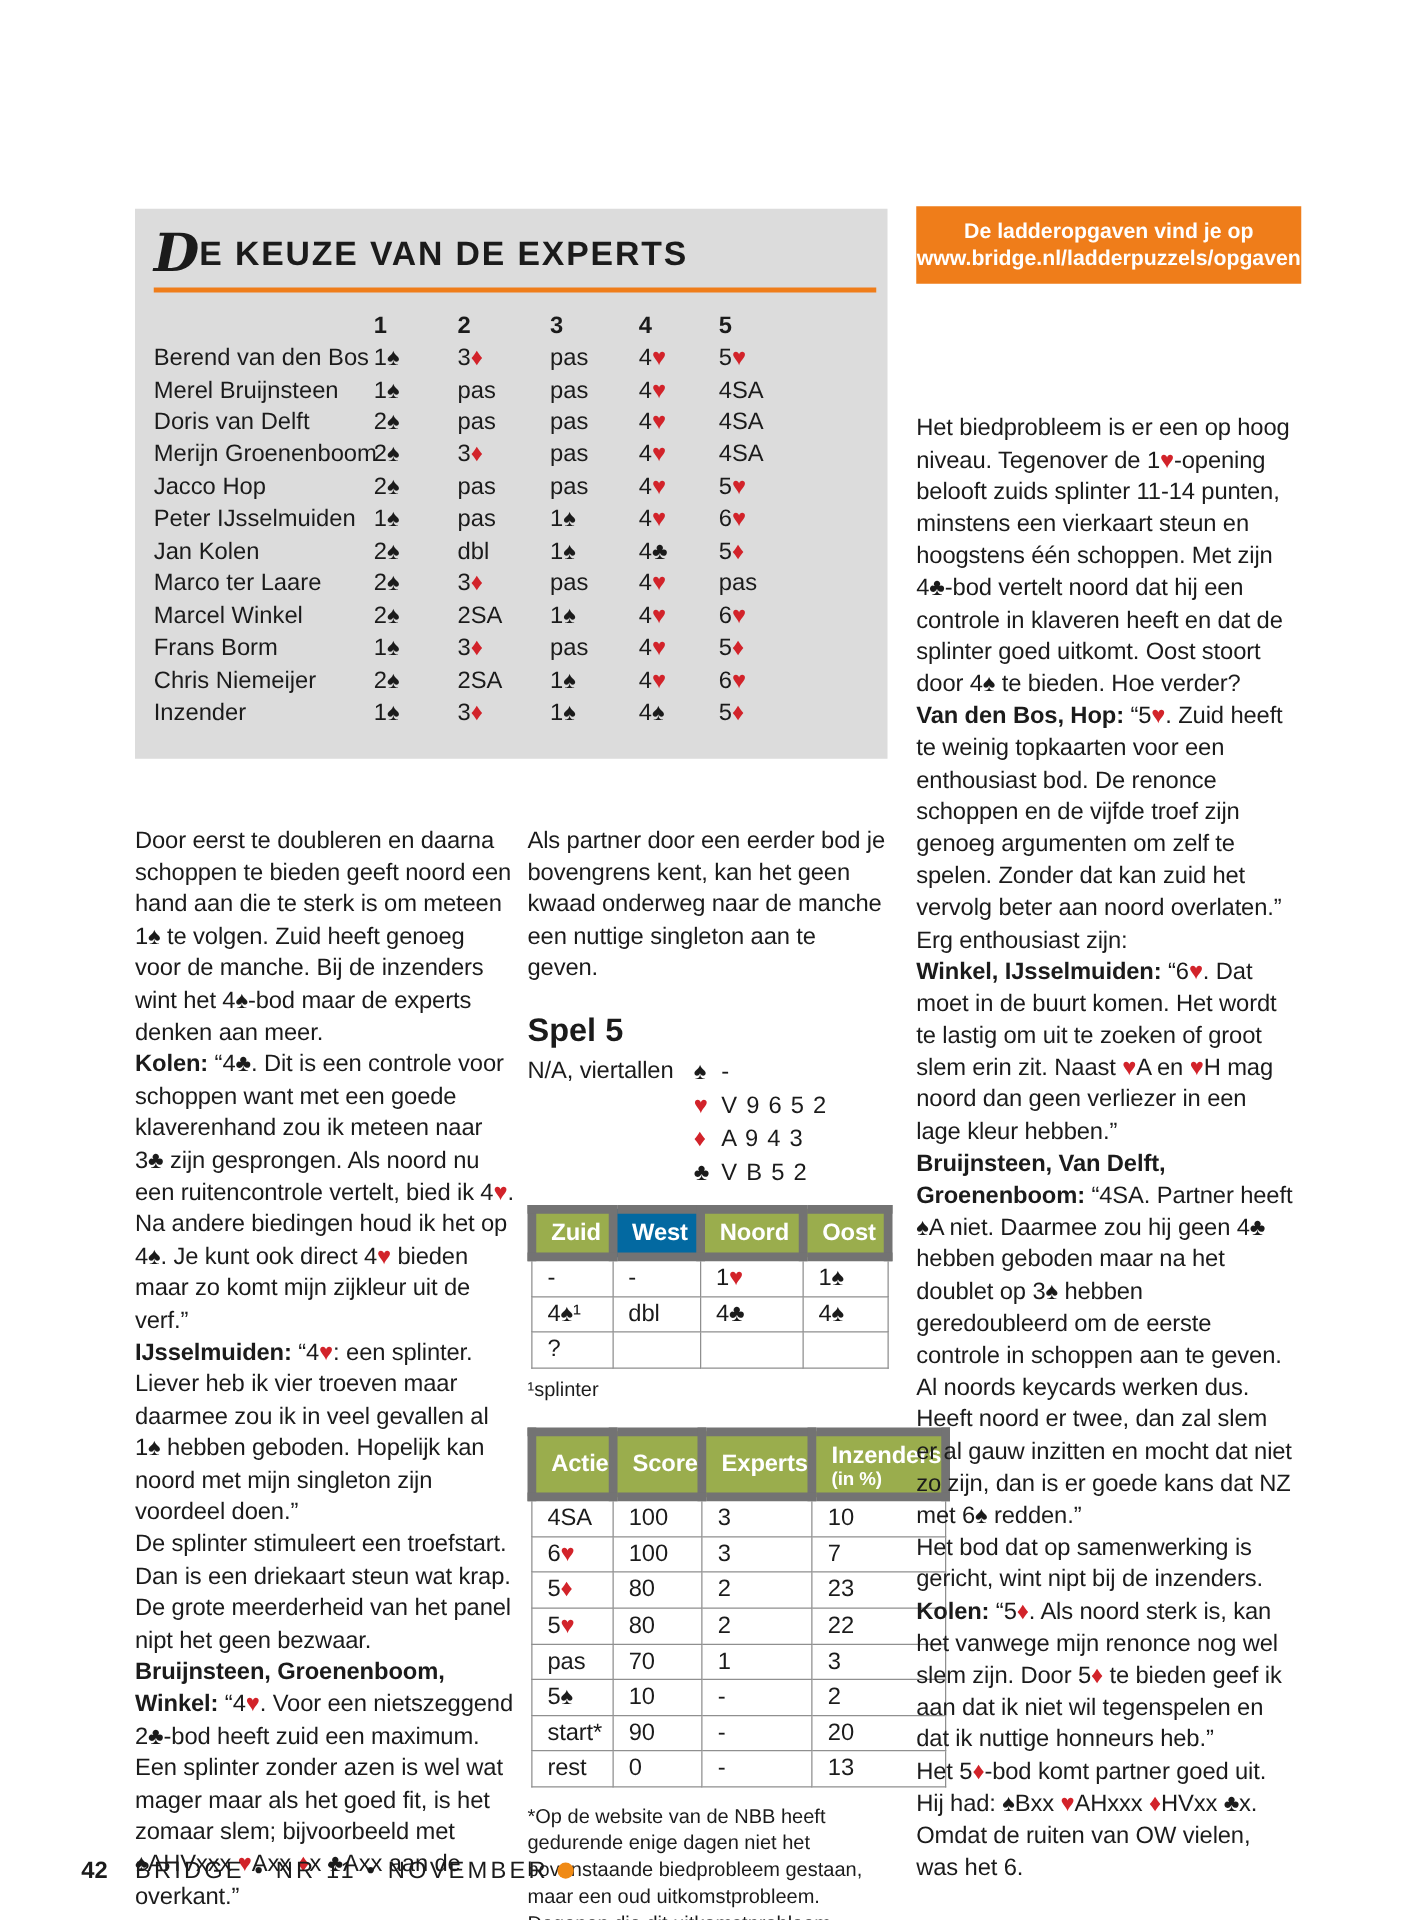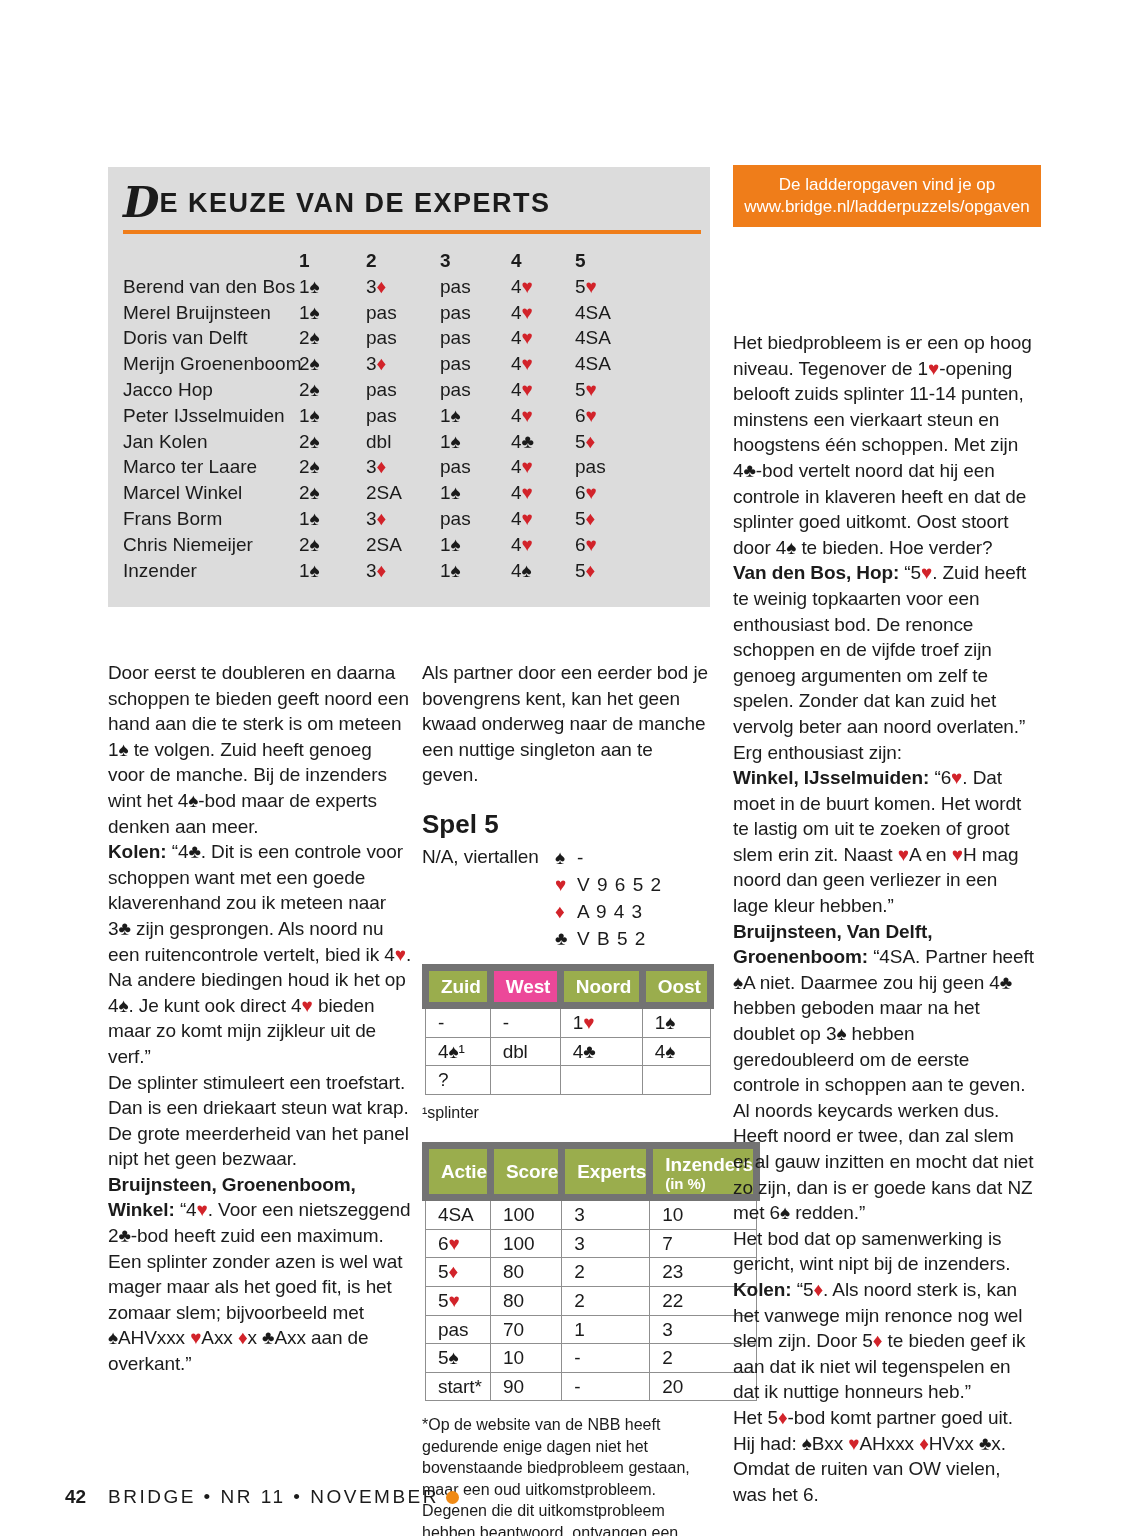--- a/index.html
+++ b/index.html
@@ -20,21 +20,21 @@
   .title-rest{
     font-weight:bold;font-size:27px;text-transform:uppercase;letter-spacing:1.5px;
   }
   .orange-rule{height:4px;margin-top:5px;width:578px;}
   .experts-table{margin-top:14px;font-size:19px;}
   .et-row{display:grid;grid-template-columns:176px 67px 74px 71px 64px auto;height:25.8px;line-height:25.8px;white-space:nowrap;}
   .et-colhead{font-weight:bold;}
   
   .ladder-box{
     position:absolute;left:733px;top:165px;width:308px;height:62px;
-    color:#ffffff;font-weight:normal;font-size:17px;text-align:center;
+    color:#ffffff;font-weight:bold;font-size:17px;text-align:center;
     display:flex;flex-direction:column;justify-content:center;line-height:22px;
   }
   
   .col{position:absolute;font-size:19px;line-height:25.6px;letter-spacing:-0.1px;}
   .col p{margin:0;}
   .col1{left:108px;top:660px;width:304px;}
   .col2{left:422px;top:660px;width:292px;}
   .col3{left:733px;top:330px;width:302px;}
   .rs{color:#d2232a;}
   b{font-weight:bold;}
@@ -185,20 +185,21 @@
   </div>
 
   <div class="ladder-box" style="background: rgb(239, 125, 26);">
     <div>De ladderopgaven vind je op</div>
     <div>www.bridge.nl/ladderpuzzels/opgaven</div>
   </div>
 
   <div class="col col1">
       <p>Door eerst te doubleren en daarna schoppen te bieden geeft noord een hand aan die te sterk is om meteen 1♠ te volgen. Zuid heeft genoeg voor de manche. Bij de inzenders wint het 4♠-bod maar de experts denken aan meer.</p>
       <p><b>Kolen:</b> “4♣. Dit is een controle voor schoppen want met een goede klaverenhand zou ik meteen naar 3♣ zijn gesprongen. Als noord nu een ruitencontrole vertelt, bied ik 4<span class="rs">♥</span>. Na andere biedingen houd ik het op 4♠. Je kunt ook direct 4<span class="rs">♥</span> bieden maar zo komt mijn zijkleur uit de verf.”</p>
+      <p><b>IJsselmuiden:</b> “4<span class="rs">♥</span>: een splinter. Liever heb ik vier troeven maar daarmee zou ik in veel gevallen al 1♠ hebben geboden. Hopelijk kan noord met mijn singleton zijn voordeel doen.”</p>
       <p>De splinter stimuleert een troefstart. Dan is een driekaart steun wat krap. De grote meerderheid van het panel nipt het geen bezwaar.</p>
       <p><b>Bruijnsteen, Groenenboom, Winkel:</b> “4<span class="rs">♥</span>. Voor een nietszeggend 2♣-bod heeft zuid een maximum.</p>
       <p>Een splinter zonder azen is wel wat mager maar als het goed fit, is het zomaar slem; bijvoorbeeld met ♠AHVxxx <span class="rs">♥</span>Axx <span class="rs">♦</span>x ♣Axx aan de overkant.”</p>
     </div>
 
   <div class="col col2">
     <div>
         <p>Als partner door een eerder bod je bovengrens kent, kan het geen kwaad onderweg naar de manche een nuttige singleton aan te geven.</p>
       </div>
     <div class="spel-title">Spel 5</div>
@@ -208,21 +209,21 @@
           <div class="hand-row"><span class="suit ">♠</span><span>-</span></div>
           <div class="hand-row"><span class="suit rs">♥</span><span>V 9 6 5 2</span></div>
           <div class="hand-row"><span class="suit rs">♦</span><span>A 9 4 3</span></div>
           <div class="hand-row"><span class="suit ">♣</span><span>V B 5 2</span></div>
         </div>
     </div>
     <table class="bid" id="bidding-table">
         <tbody>
           <tr>
             <th style="background:#9aad4d">Zuid</th>
-            <th style="background:#ec4899">West</th>
+            <th style="background:#0369a1">West</th>
             <th style="background:#9aad4d">Noord</th>
             <th style="background:#9aad4d">Oost</th>
           </tr>
           <tr>
             <td>-</td>
             <td>-</td>
             <td>1<span class="rs">♥</span></td>
             <td>1♠</td>
           </tr>
           <tr>
@@ -282,20 +283,26 @@
             <td>5♠</td>
             <td>10</td>
             <td>-</td>
             <td>2</td>
           </tr>
           <tr>
             <td>start*</td>
             <td>90</td>
             <td>-</td>
             <td>20</td>
+          </tr>
+          <tr>
+            <td>rest</td>
+            <td>0</td>
+            <td>-</td>
+            <td>13</td>
           </tr>
         </tbody>
       </table>
     <div class="footnote-par">*Op de website van de NBB heeft gedurende enige dagen niet het bovenstaande biedprobleem gestaan, maar een oud uitkomstprobleem. Degenen die dit uitkomstprobleem hebben beantwoord, ontvangen een arbitrale score van 90 punten op spel 5.</div>
   </div>
 
   <div class="col col3">
       <p>Het biedprobleem is er een op hoog niveau. Tegenover de 1<span class="rs">♥</span>-opening belooft zuids splinter 11-14 punten, minstens een vierkaart steun en hoogstens één schoppen. Met zijn 4♣-bod vertelt noord dat hij een controle in klaveren heeft en dat de splinter goed uitkomt. Oost stoort door 4♠ te bieden. Hoe verder?</p>
       <p><b>Van den Bos, Hop:</b> “5<span class="rs">♥</span>. Zuid heeft te weinig topkaarten voor een enthousiast bod. De renonce schoppen en de vijfde troef zijn genoeg argumenten om zelf te spelen. Zonder dat kan zuid het vervolg beter aan noord overlaten.”</p>
       <p>Erg enthousiast zijn:</p>

